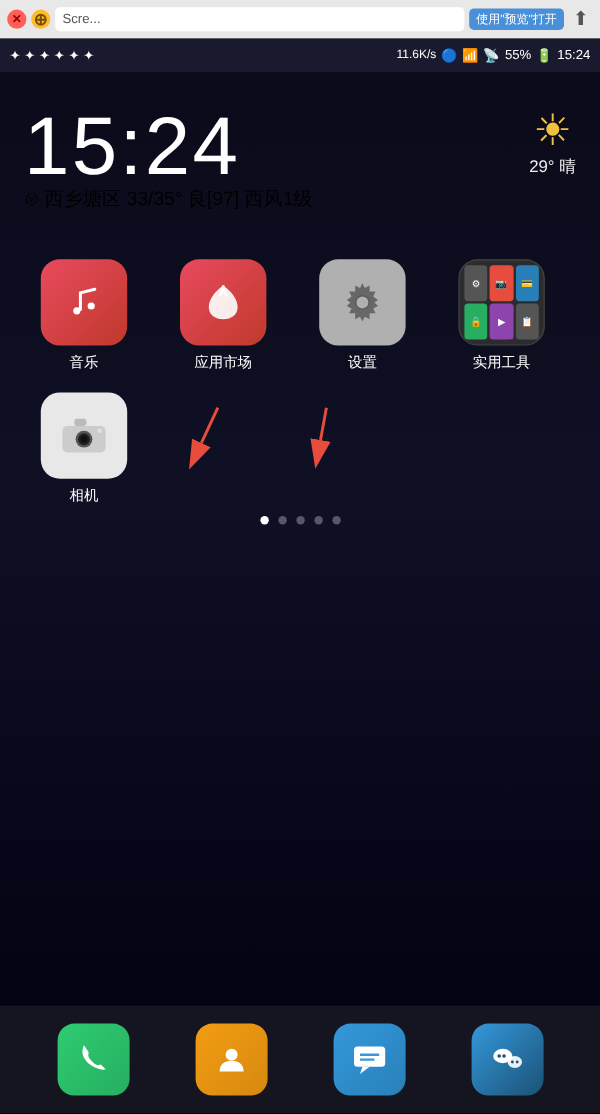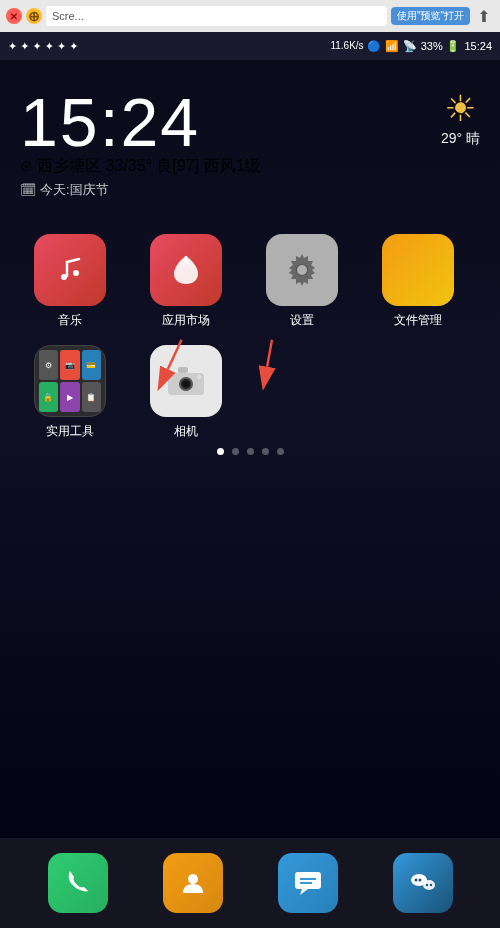--- a/index.html
+++ b/index.html
@@ -297,34 +297,33 @@
 
   <div class="status-bar">
     <div class="status-left">
       <span class="star-icon">✦ ✦ ✦ ✦ ✦ ✦</span>
     </div>
     <div class="status-right">
       <span class="status-speed">11.6K/s</span>
       <span>🔵</span>
       <span>📶</span>
       <span>📡</span>
-      <span>33%</span>
+      <span>55%</span>
       <span>🔋</span>
       <span>15:24</span>
     </div>
   </div>
 
   <div class="phone-content">
 
     <div class="date-time-area">
       <div class="weather-row">
         <div>
           <div class="time-text">15:24</div>
           <div class="weather-location">⊙ 西乡塘区 33/35° 良[97] 西风1级</div>
-          <div class="weather-holiday">🗓 今天:国庆节</div>
         </div>
         <div class="weather-right">
           <div class="weather-sun">☀</div>
           <div class="weather-temp">29° 晴</div>
         </div>
       </div>
     </div>
 
     <div class="app-grid" style="margin-top: 5px; padding-bottom: 0;">
 
@@ -356,25 +355,20 @@
         <div class="app-icon icon-settings">
           <svg width="44" height="44" viewBox="0 0 44 44">
             <circle cx="22" cy="22" r="6" fill="#555"></circle>
             <path d="M22 6 L24 10 L28 8 L28 13 L33 13 L31 17 L35 20 L32 22 L35 25 L31 27 L33 31 L28 31 L28 36 L24 34 L22 38 L20 34 L16 36 L16 31 L11 31 L13 27 L9 25 L12 22 L9 20 L13 17 L11 13 L16 13 L16 8 L20 10 Z" fill="#555" opacity="0.8"></path>
             <circle cx="22" cy="22" r="5" fill="#b0b0b0"></circle>
           </svg>
         </div>
         <span class="app-label">设置</span>
       </div>
 
-      <div class="app-item">
-        <div class="app-icon icon-files">
-        </div>
-        <span class="app-label">文件管理</span>
-      </div>
 
       <div class="app-item">
         <div class="app-icon icon-tools">
           <div class="tools-grid">
             <div class="tool-mini" style="background:#555; font-size:8px;">⚙</div>
             <div class="tool-mini red" style="font-size:8px;">📷</div>
             <div class="tool-mini" style="background:#2980b9; font-size:8px;">💳</div>
             <div class="tool-mini" style="background:#27ae60; font-size:8px;">🔒</div>
             <div class="tool-mini" style="background:#8e44ad; font-size:8px;">▶</div>
             <div class="tool-mini" style="background:#555; font-size:8px;">📋</div>

